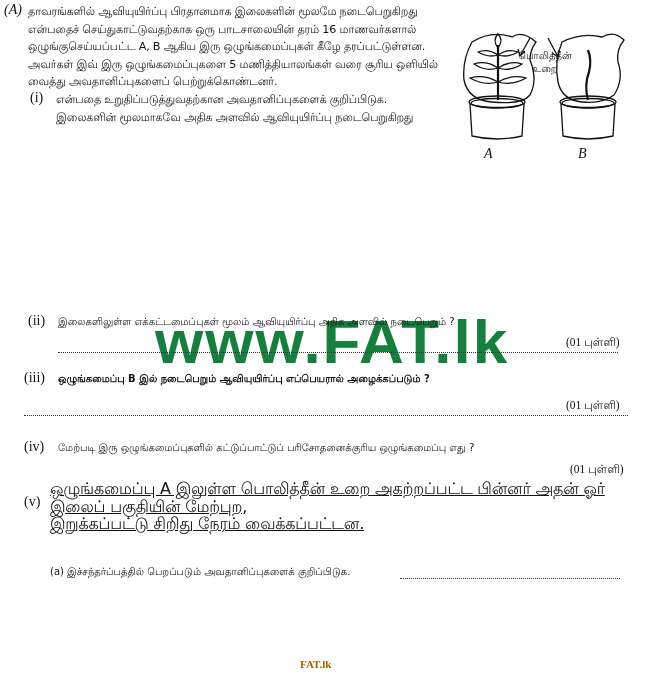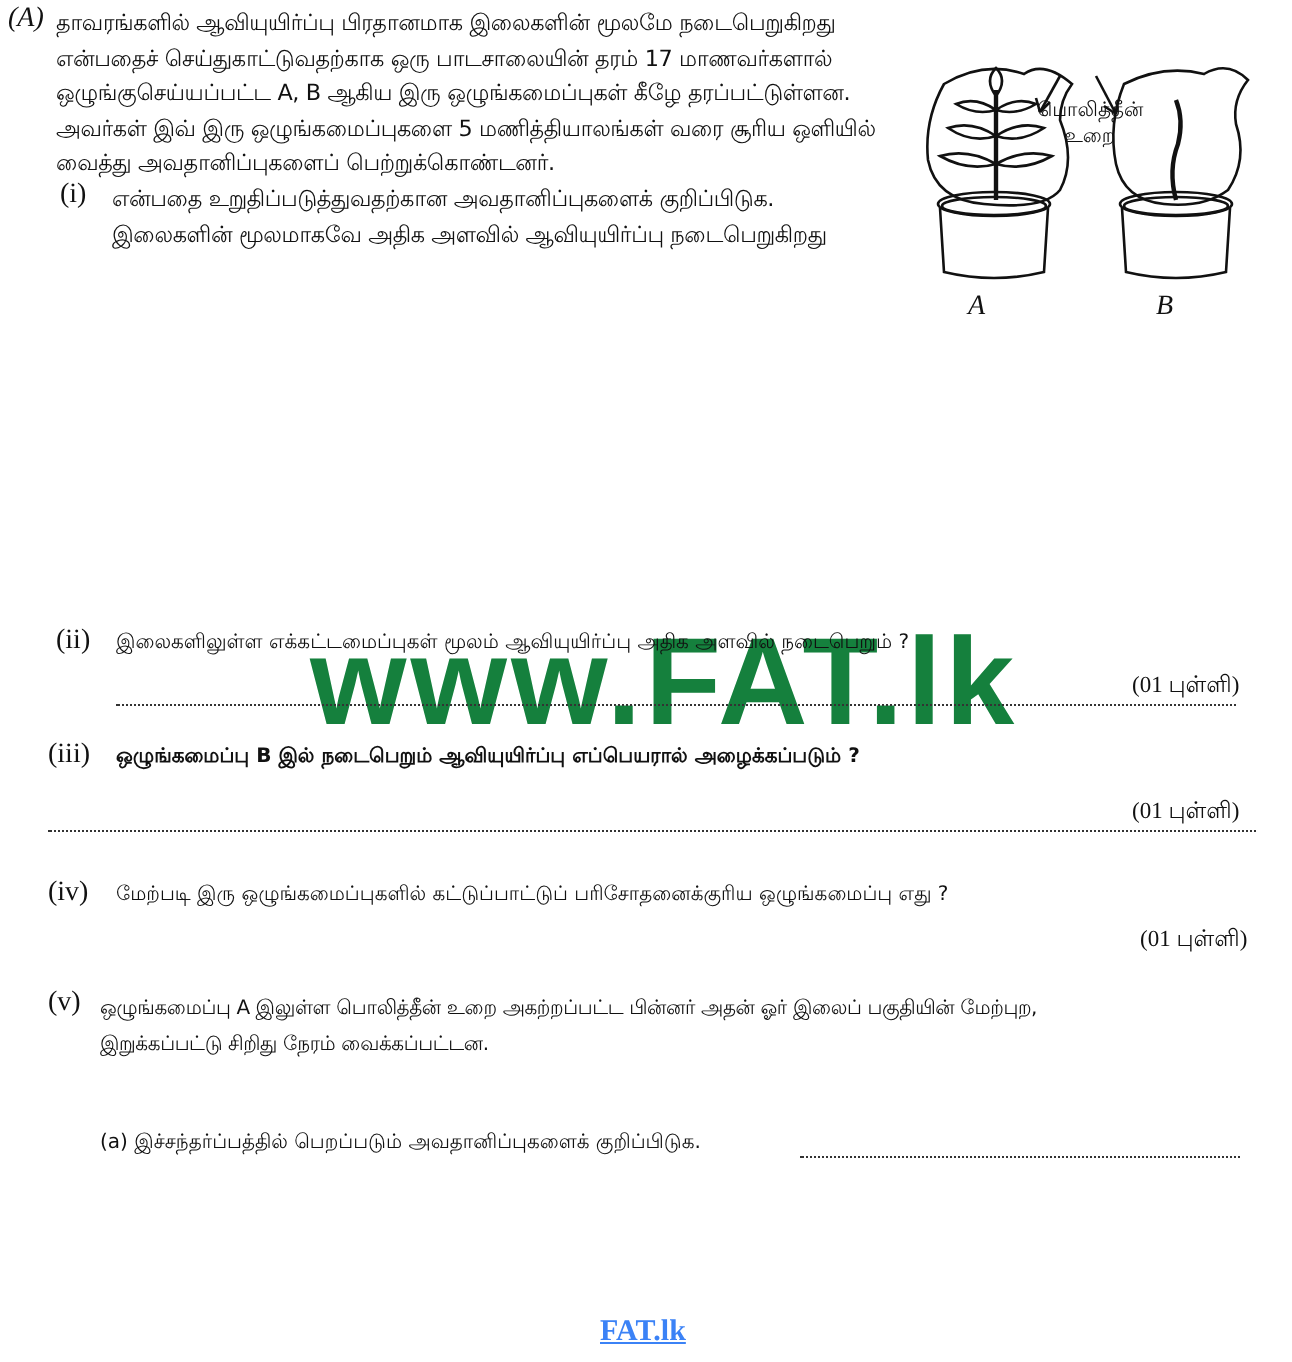--- a/index.html
+++ b/index.html
@@ -7,33 +7,33 @@
            font-family: "DejaVu Sans", sans-serif; color: #111; }
     .abs { position: absolute; }
     .para { font-size: 11.2px; line-height: 17.5px; letter-spacing: -0.2px; }
     .qlabel { font-family: "Liberation Serif", serif; font-size: 14px; }
     .qtext { font-size: 10px; }
     .marks { font-size: 11.5px; font-family: "Liberation Serif", serif; }
     .dots { border-bottom: 1.6px dotted #333; height: 0; }
     .watermark { font-family: "Liberation Sans", sans-serif; font-weight: bold;
                  font-size: 62px; color: #15803d; letter-spacing: 2px; }
     .footer-mark { font-family: "Liberation Serif", serif; font-weight: bold;
-                   font-size: 15px; color: #3b82f6; text-decoration: underline; }
+                   font-size: 11px; color: #a16207; }
     .fig-label { font-family: "Liberation Serif", serif; font-style: italic; font-size: 14px; }
     .fig-text { font-size: 10px; text-align: center; line-height: 13px; }
   </style>
 </head>
 <body>
 
 <div class="abs watermark" style="left:155px; top:306px;">www.FAT.lk</div>
 
 <div class="abs qlabel" style="left:4px; top:2px; font-style:italic;">(A)</div>
 <div class="abs para" style="left:28px; top:3px; width:430px;">
   <div>தாவரங்களில் ஆவியுயிர்ப்பு பிரதானமாக இலைகளின் மூலமே நடைபெறுகிறது</div>
-  <div>என்பதைச் செய்துகாட்டுவதற்காக ஒரு பாடசாலையின் தரம் 17 மாணவர்களால்</div>
+  <div>என்பதைச் செய்துகாட்டுவதற்காக ஒரு பாடசாலையின் தரம் 16 மாணவர்களால்</div>
   <div>ஒழுங்குசெய்யப்பட்ட A, B ஆகிய இரு ஒழுங்கமைப்புகள் கீழே தரப்பட்டுள்ளன.</div>
   <div>அவர்கள் இவ் இரு ஒழுங்கமைப்புகளை 5 மணித்தியாலங்கள் வரை சூரிய ஒளியில்</div>
   <div>வைத்து அவதானிப்புகளைப் பெற்றுக்கொண்டனர்.</div>
 </div>
 
 <div class="abs qlabel" style="left:30px; top:90px;">(i)</div>
 <div class="abs para" style="left:56px; top:91px; width:400px;">
   <div>என்பதை உறுதிப்படுத்துவதற்கான அவதானிப்புகளைக் குறிப்பிடுக.</div>
   <div>இலைகளின் மூலமாகவே அதிக அளவில் ஆவியுயிர்ப்பு நடைபெறுகிறது</div>
 </div>
@@ -86,20 +86,20 @@
 <div class="abs qlabel" style="left:24px; top:370px;">(iii)</div>
 <div class="abs qtext" style="left:58px; top:373px;font-weight:bold;">ஒழுங்கமைப்பு B இல் நடைபெறும் ஆவியுயிர்ப்பு எப்பெயரால் அழைக்கப்படும் ?</div>
 <div class="abs marks" style="left:566px; top:399px;">(01 புள்ளி)</div>
 <div class="abs dots" style="left:24px; top:415px; width:604px;"></div>
 
 <div class="abs qlabel" style="left:24px; top:439px;text-align:center;">(iv)</div>
 <div class="abs qtext" style="left:58px; top:442px;">மேற்படி இரு ஒழுங்கமைப்புகளில் கட்டுப்பாட்டுப் பரிசோதனைக்குரிய ஒழுங்கமைப்பு எது ?</div>
 <div class="abs marks" style="left:570px; top:463px;">(01 புள்ளி)</div>
 
 <div class="abs qlabel" style="left:24px; top:494px;">(v)</div>
-<div class="abs para" style="left:50px; top:496px; width:580px; font-size:10px;">
+<div class="abs para" style="left:50px; top:480px; width:580px; font-size:16px;text-decoration:underline;">
   <div>ஒழுங்கமைப்பு A இலுள்ள பொலித்தீன் உறை அகற்றப்பட்ட பின்னர் அதன் ஓர் இலைப் பகுதியின் மேற்புற,</div>
   <div>இறுக்கப்பட்டு சிறிது நேரம் வைக்கப்பட்டன.</div>
 </div>
 <div class="abs qtext" style="left:50px; top:566px;">(a) இச்சந்தர்ப்பத்தில் பெறப்படும் அவதானிப்புகளைக் குறிப்பிடுக.</div>
 <div class="abs dots" style="left:400px; top:578px; width:220px;"></div>
 
 <div class="abs footer-mark" style="left:300px; top:658px;">FAT.lk</div>
 
 </body></html>

